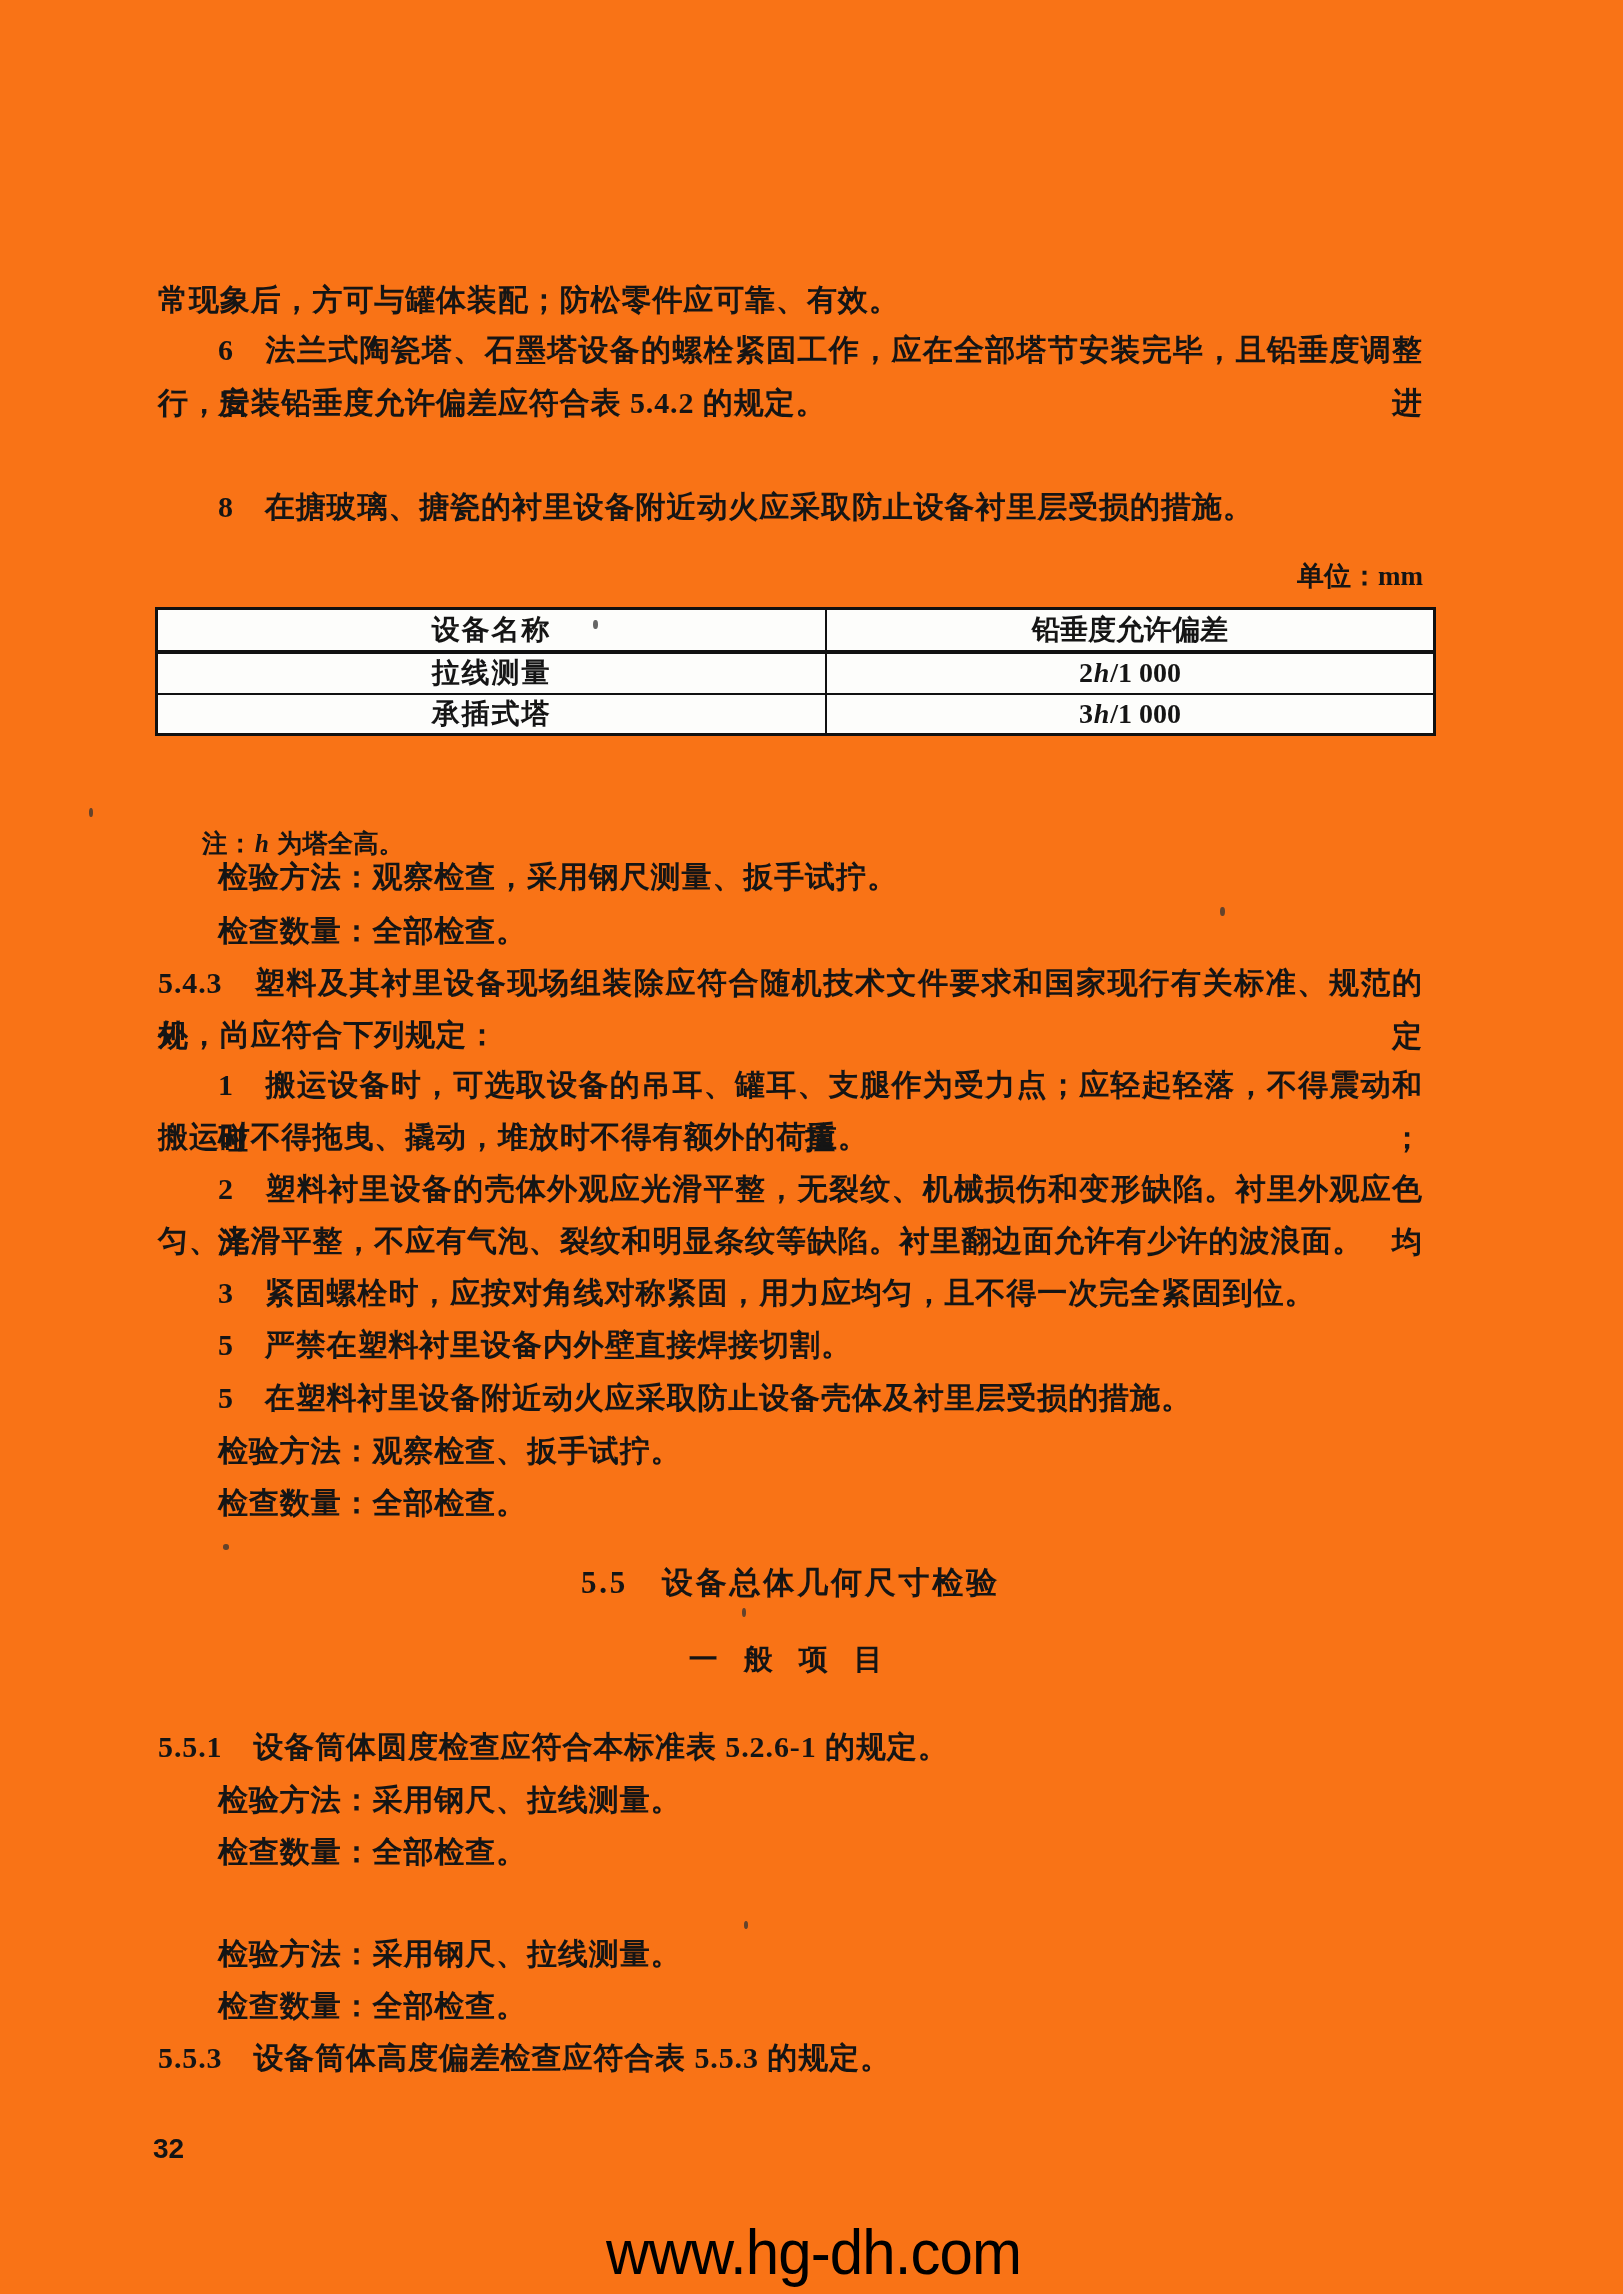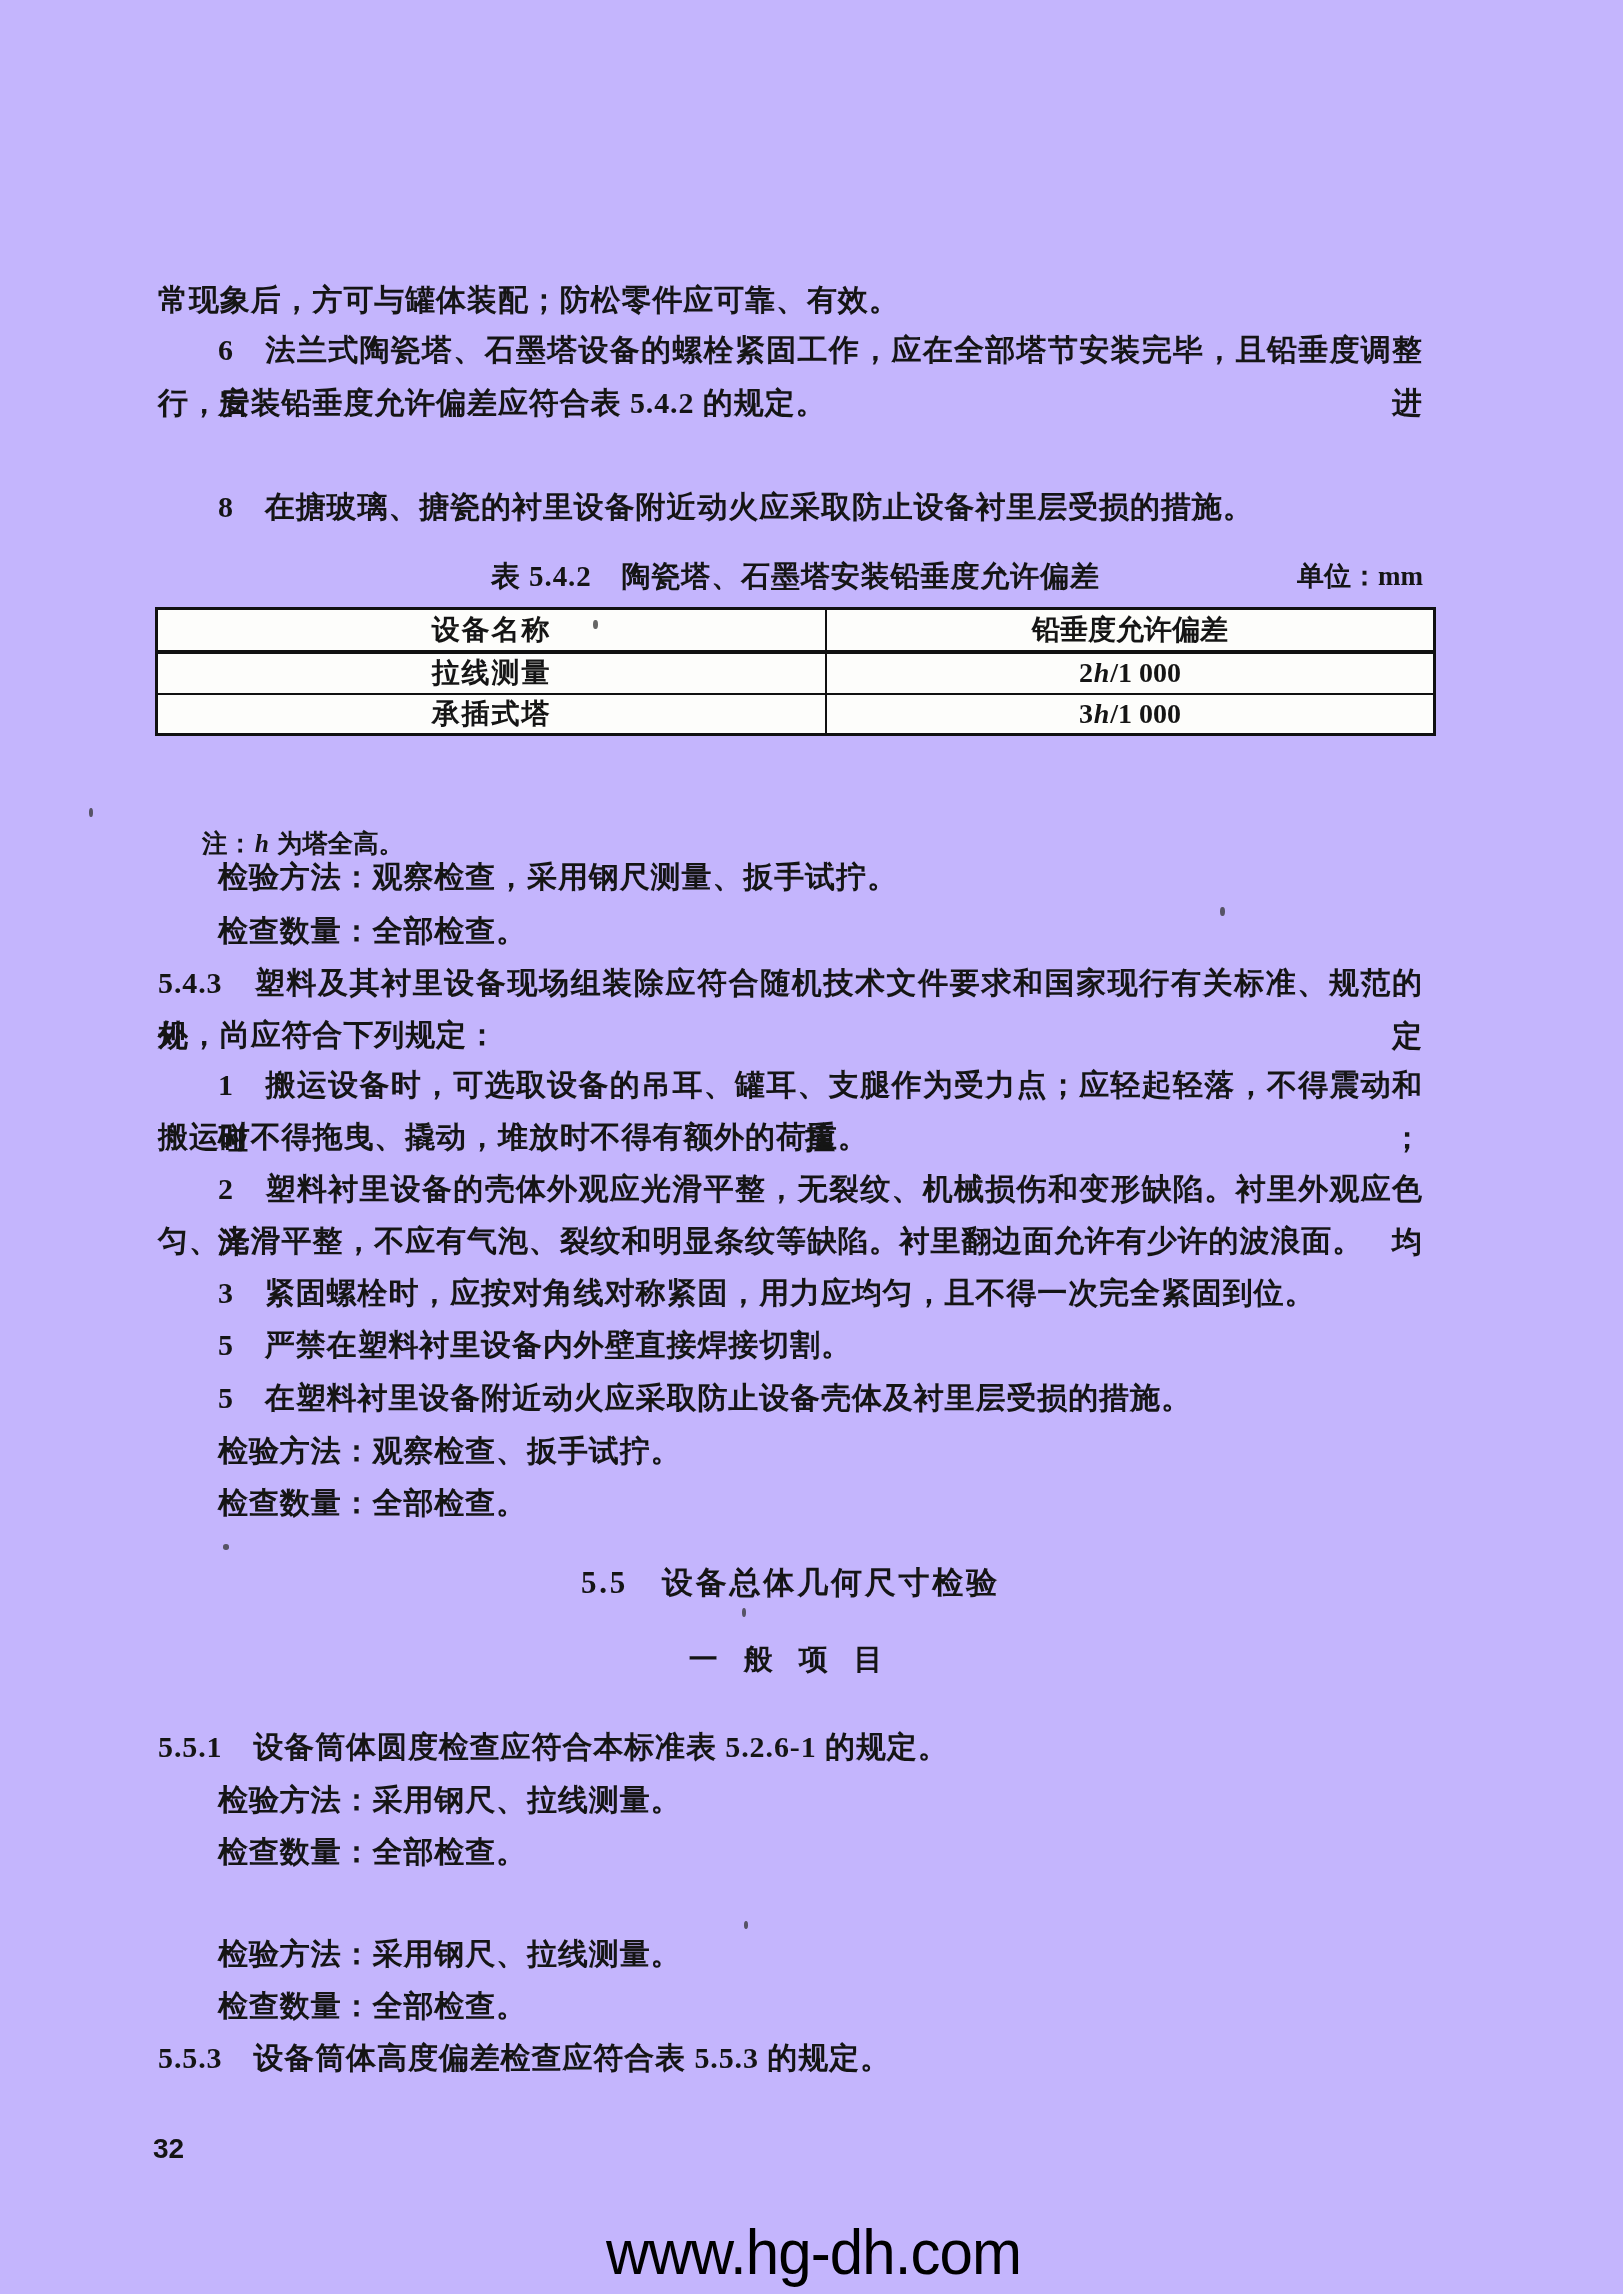--- a/index.html
+++ b/index.html
@@ -1,19 +1,19 @@
 <!DOCTYPE html>
 <html style="font-size:15px"><head>
 <meta charset="utf-8">
 <style>
   html,body{margin:0;padding:0;background:#8a8a8a;}
   #page{
     position:relative;
     width:1623px;height:2295px;
-    background:#c4b5fd;
+    background:#f97316;
     overflow:hidden;
     font-family:"Liberation Serif","DejaVu Serif",serif;
     color:#151515;
   }
   .ln{
     position:absolute;
     height:53px;line-height:53px;
     font-size:30px;font-weight:600;
     white-space:nowrap;
     letter-spacing:0.9px;
@@ -81,21 +81,20 @@
 </head>
 <body>
 
 <div id="page">
 
   <div class="ln" style="left:158px;top:273px">常现象后，方可与罐体装配；防松零件应可靠、有效。</div>
   <div class="ln j" style="left:218px;top:323px">6　法兰式陶瓷塔、石墨塔设备的螺栓紧固工作，应在全部塔节安装完毕，且铅垂度调整后进</div>
   <div class="ln" style="left:158px;top:376px">行，安装铅垂度允许偏差应符合表 5.4.2 的规定。</div>
   <div class="ln" style="left:218px;top:480px">8　在搪玻璃、搪瓷的衬里设备附近动火应采取防止设备衬里层受损的措施。</div>
 
-  <div class="tbl-title-row">表 5.4.2　陶瓷塔、石墨塔安装铅垂度允许偏差</div>
   <div class="unit">单位：mm</div>
 
   <div id="t542">
     <div class="trow head">
       <div class="tcell c1">设备名称</div>
       <div class="tcell c2">铅垂度允许偏差</div>
     </div>
     <div class="trow r1">
       <div class="tcell c1">拉线测量</div>
       <div class="tcell c2">

